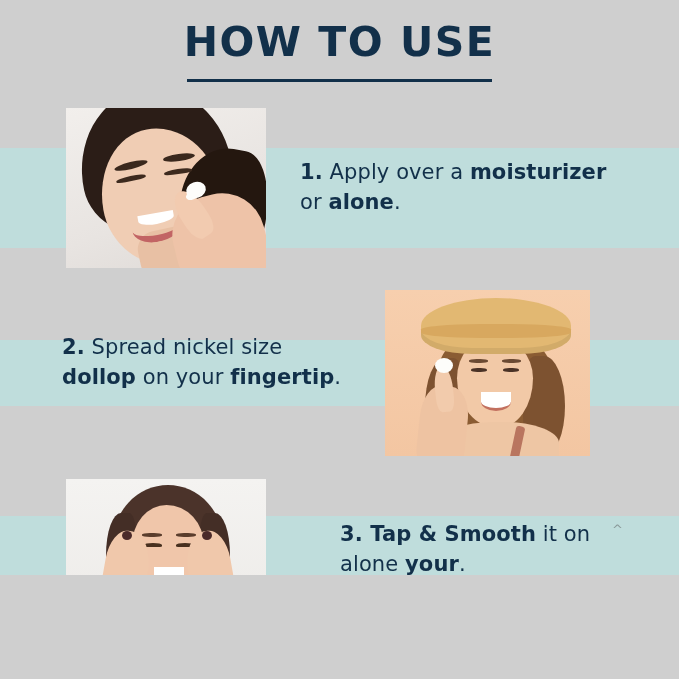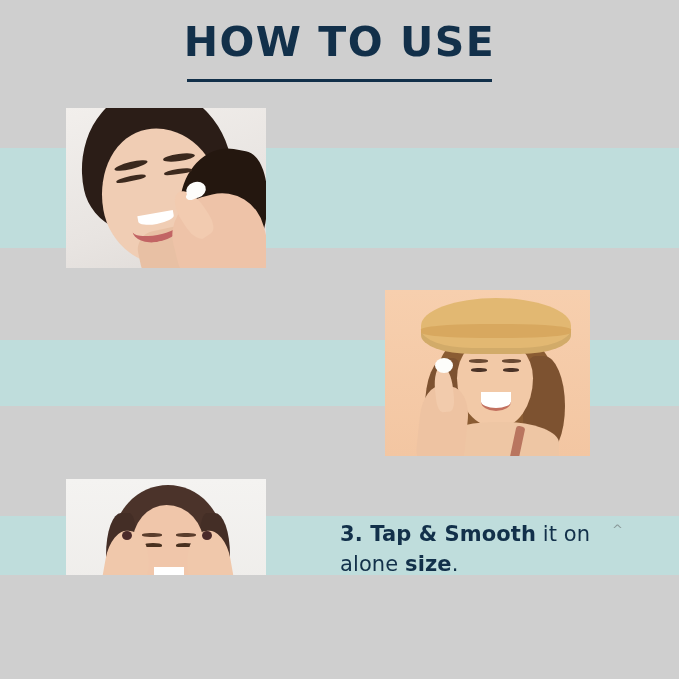--- a/index.html
+++ b/index.html
@@ -313,20 +313,24 @@
       <div class="p1-eye-l"></div>
       <div class="p1-eye-r"></div>
       <div class="p1-teeth"></div>
       <div class="p1-smile"></div>
       <div class="p1-hand"></div>
       <div class="p1-finger"></div>
       <div class="p1-cream"></div>
     </div>
   </div>
 
+  <div class="step-text step-1">
+    <span class="num">1.</span><span> Apply over a </span><b>moisturizer</b><br>
+    <span>or </span><b>alone</b><span>.</span>
+  </div>
 
   <div class="photo photo-2">
     <div class="scene p2-bg">
       <div class="p2-hair"></div>
       <div class="p2-hair-l"></div>
       <div class="p2-hair-r"></div>
       <div class="p2-face"></div>
       <div class="p2-brow-l"></div>
       <div class="p2-brow-r"></div>
       <div class="p2-eye-l"></div>
@@ -335,20 +339,24 @@
       <div class="p2-hat"></div>
       <div class="p2-hat-band"></div>
       <div class="p2-body"></div>
       <div class="p2-strap"></div>
       <div class="p2-arm"></div>
       <div class="p2-finger2"></div>
       <div class="p2-cream"></div>
     </div>
   </div>
 
+  <div class="step-text step-2">
+    <span class="num">2.</span><span> Spread nickel size</span><br>
+    <b>dollop</b><span> on your </span><b>fingertip</b><span>.</span>
+  </div>
 
   <div class="photo photo-3">
     <div class="scene p3-bg">
       <div class="p3-hair"></div>
       <div class="p3-hair-l"></div>
       <div class="p3-hair-r"></div>
       <div class="p3-face"></div>
       <div class="p3-brow-l"></div>
       <div class="p3-brow-r"></div>
       <div class="p3-eye-l"></div>
@@ -358,18 +366,18 @@
       <div class="p3-shoulders"></div>
       <div class="p3-hand-l"></div>
       <div class="p3-hand-r"></div>
       <div class="p3-nail-l"></div>
       <div class="p3-nail-r"></div>
     </div>
   </div>
 
   <div class="step-text step-3">
     <span class="num">3.</span><b> Tap &amp; Smooth</b><span> it on</span><br>
-    <span>alone </span><b>size</b><span>.</span>
+    <span>alone </span><b>your</b><span>.</span>
   </div>
 
   <div class="caret">^</div>
 
 </div>
 
 </body></html>

